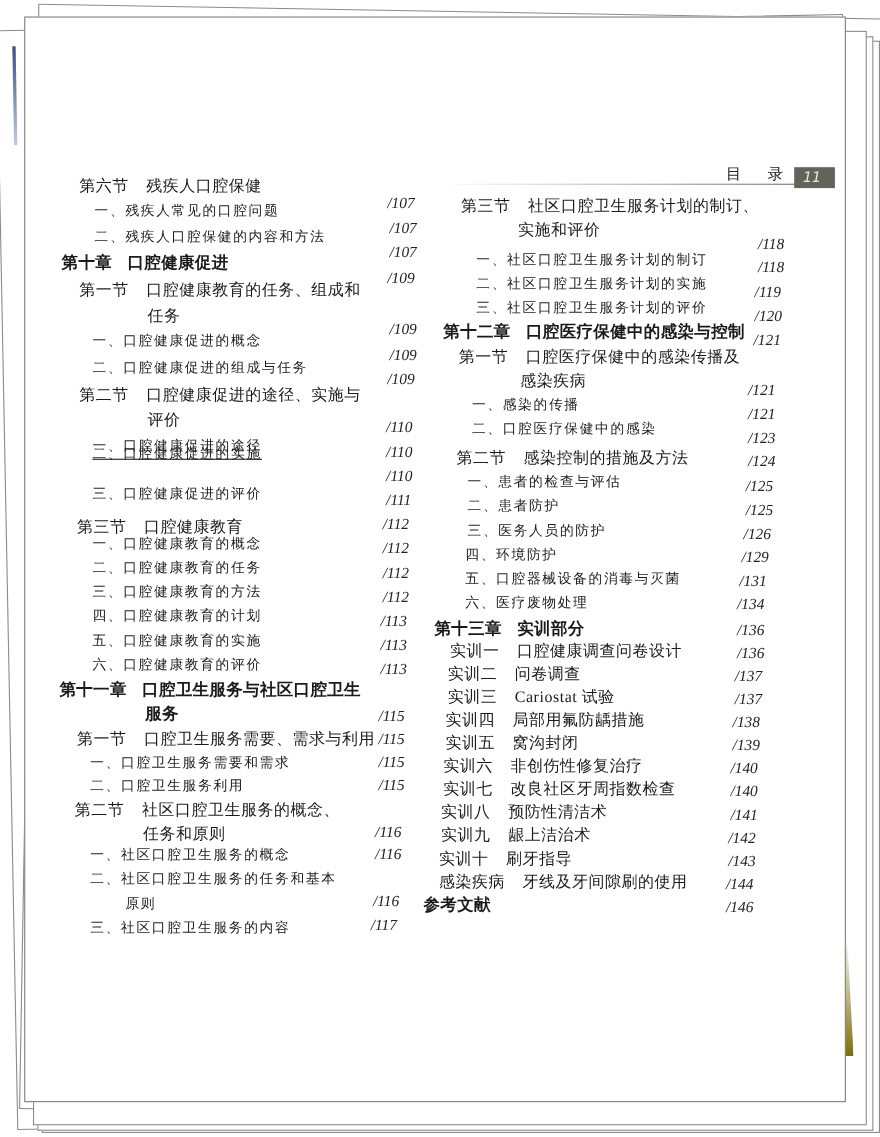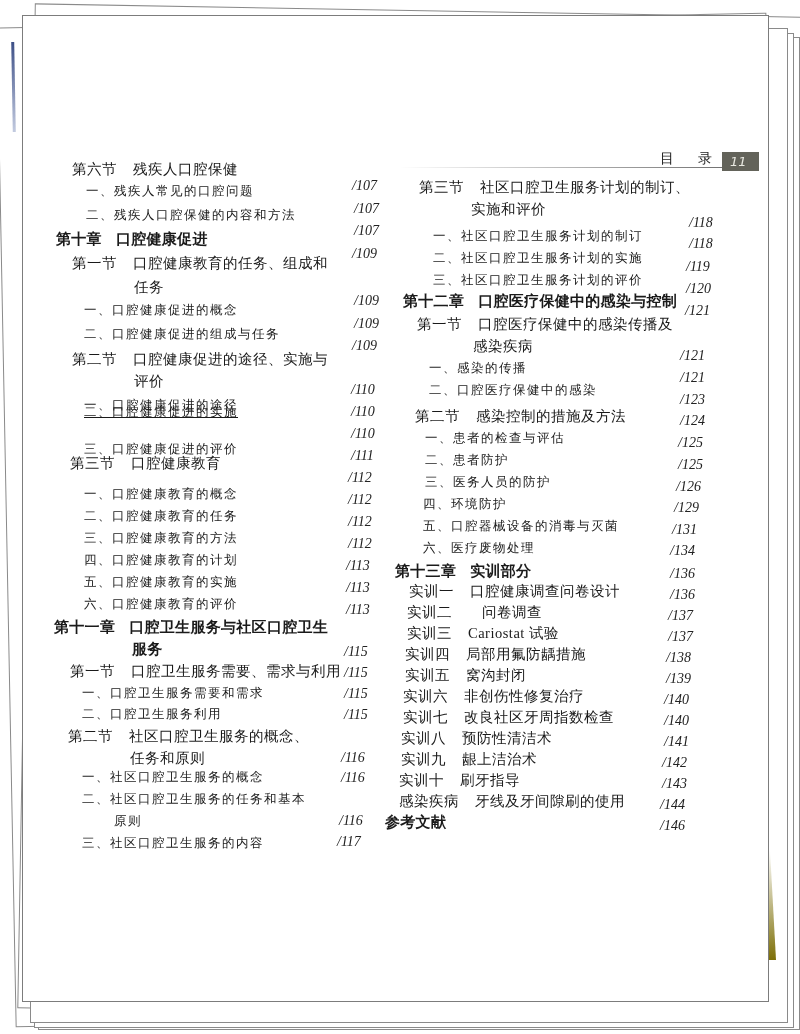--- a/index.html
+++ b/index.html
@@ -74,21 +74,21 @@
     <div class="pg" style="left: 300px; top: 178px;">/109</div>
     <div class="entry section" style="left: 20px; top: 190px;"><span style="margin-right: 16px;">第二节</span><span>口腔健康促进的途径、实施与</span></div>
     <div class="entry section" style="left: 82px; top: 212px;"><span>评价</span></div>
     <div class="pg" style="left: 299px; top: 222px;">/110</div>
     <div class="entry item" style="left: 32px; top: 237px;"><span>一、</span><span>口腔健康促进的途径</span></div>
     <div class="pg" style="left: 299px; top: 244px;">/110</div>
     <div class="entry item" style="left: 32px; top: 244px; text-decoration: underline;"><span>二、</span><span>口腔健康促进的实施</span></div>
     <div class="pg" style="left: 299px; top: 266px;">/110</div>
     <div class="entry item" style="left: 32px; top: 281px;"><span>三、</span><span>口腔健康促进的评价</span></div>
     <div class="pg" style="left: 299px; top: 288px;">/111</div>
-    <div class="entry section" style="left: 18px; top: 294px;"><span style="margin-right: 16px;">第三节</span><span>口腔健康教育</span></div>
+    <div class="entry section" style="left: 18px; top: 310px;"><span style="margin-right: 16px;">第三节</span><span>口腔健康教育</span></div>
     <div class="pg" style="left: 296px; top: 310px;">/112</div>
     <div class="entry item" style="left: 32px; top: 326px;"><span>一、</span><span>口腔健康教育的概念</span></div>
     <div class="pg" style="left: 296px; top: 332px;">/112</div>
     <div class="entry item" style="left: 32px; top: 348px;"><span>二、</span><span>口腔健康教育的任务</span></div>
     <div class="pg" style="left: 296px; top: 354px;">/112</div>
     <div class="entry item" style="left: 32px; top: 370px;"><span>三、</span><span>口腔健康教育的方法</span></div>
     <div class="pg" style="left: 296px; top: 376px;">/112</div>
     <div class="entry item" style="left: 32px; top: 392px;"><span>四、</span><span>口腔健康教育的计划</span></div>
     <div class="pg" style="left: 294px; top: 398px;">/113</div>
     <div class="entry item" style="left: 32px; top: 414px;"><span>五、</span><span>口腔健康教育的实施</span></div>
@@ -145,21 +145,21 @@
     <div class="entry item" style="left: 40px; top: 318px;"><span>四、</span><span>环境防护</span></div>
     <div class="pg" style="left: 291px; top: 322px;">/129</div>
     <div class="entry item" style="left: 40px; top: 340px;"><span>五、</span><span>口腔器械设备的消毒与灭菌</span></div>
     <div class="pg" style="left: 289px; top: 344px;">/131</div>
     <div class="entry item" style="left: 40px; top: 362px;"><span>六、</span><span>医疗废物处理</span></div>
     <div class="pg" style="left: 287px; top: 365px;">/134</div>
     <div class="entry chapter" style="left: 12px; top: 384px;"><span style="margin-right: 14px;">第十三章</span><span>实训部分</span></div>
     <div class="pg" style="left: 287px; top: 388px;">/136</div>
     <div class="entry training" style="left: 26px; top: 404px;"><span style="margin-right: 16px;">实训一</span><span>口腔健康调查问卷设计</span></div>
     <div class="pg" style="left: 287px; top: 409px;">/136</div>
-    <div class="entry training" style="left: 24px; top: 425px;"><span style="margin-right: 30px;">实训二</span><span>问卷调查</span></div>
+    <div class="entry training" style="left: 24px; top: 425px;"><span style="margin-right: 16px;">实训二</span><span>问卷调查</span></div>
     <div class="pg" style="left: 285px; top: 430px;">/137</div>
     <div class="entry training" style="left: 24px; top: 446px;"><span style="margin-right: 16px;">实训三</span><span>Cariostat 试验</span></div>
     <div class="pg" style="left: 285px; top: 451px;">/137</div>
     <div class="entry training" style="left: 22px; top: 467px;"><span style="margin-right: 16px;">实训四</span><span>局部用氟防龋措施</span></div>
     <div class="pg" style="left: 283px; top: 472px;">/138</div>
     <div class="entry training" style="left: 22px; top: 488px;"><span style="margin-right: 16px;">实训五</span><span>窝沟封闭</span></div>
     <div class="pg" style="left: 283px; top: 493px;">/139</div>
     <div class="entry training" style="left: 20px; top: 509px;"><span style="margin-right: 16px;">实训六</span><span>非创伤性修复治疗</span></div>
     <div class="pg" style="left: 281px; top: 514px;">/140</div>
     <div class="entry training" style="left: 20px; top: 530px;"><span style="margin-right: 16px;">实训七</span><span>改良社区牙周指数检查</span></div>

